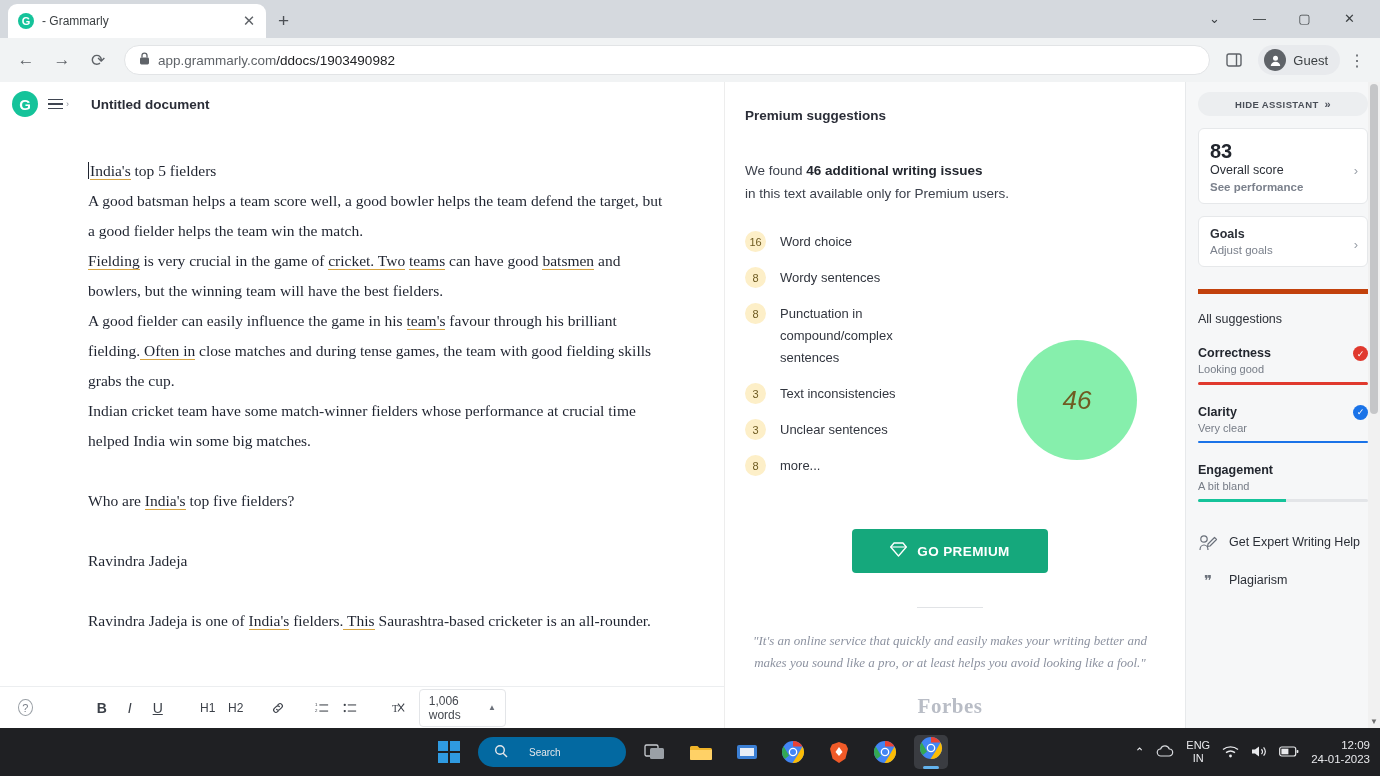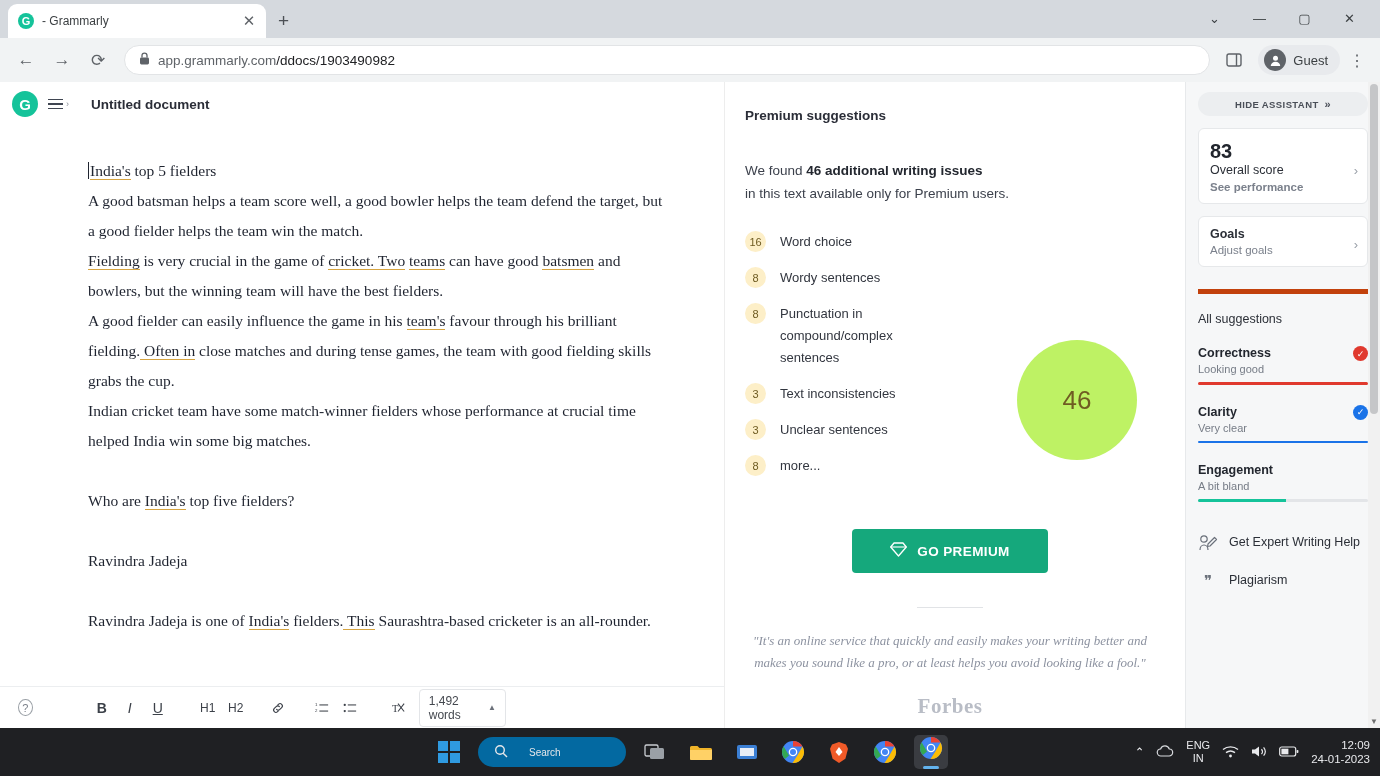--- a/index.html
+++ b/index.html
@@ -100,21 +100,21 @@
   .pp-found b { font-weight: bold; color: #23272f; }
   .pp-list { display: flex; flex-direction: column; gap: 14px; position: relative; z-index: 2; }
   .pp-item { display: flex; align-items: flex-start; gap: 14px; font-size: 13px; color: #32363f; }
   .pp-badge {
     width: 21px; height: 21px; border-radius: 50%; background: #fdefc8; color: #6d5a20;
     font-size: 11px; display: flex; align-items: center; justify-content: center; flex: 0 0 auto;
   }
   .pp-label { line-height: 22px; max-width: 160px; }
   .big-circle {
     position: absolute; right: 48px; top: 258px; width: 120px; height: 120px; border-radius: 50%;
-    background: #bef264; color: #6f5c22; font-size: 26px; display: flex; align-items: center; justify-content: center;
+    background: #86efac; color: #6f5c22; font-size: 26px; display: flex; align-items: center; justify-content: center; font-style: italic;
   }
   .go-premium {
     margin: 52px auto 0; width: 196px; height: 44px; background: #15a87c; border-radius: 4px;
     color: #fff; font-size: 13.5px; font-weight: bold; letter-spacing: .4px;
     display: flex; align-items: center; justify-content: center; gap: 10px;
   }
   .divider-sm { width: 66px; height: 1px; background: #e1e3e6; margin: 34px auto 0; }
   .quote {
     margin-top: 22px; text-align: center; font-style: italic; color: #8c92a0; font-size: 13px; line-height: 22px;
     font-family: "Liberation Serif", serif;
@@ -286,21 +286,21 @@
             </svg>
         </span>
         <span class="ftool" style="margin-left:20px">
           <svg width="16" height="16" viewBox="0 0 16 16">
               <text x="1" y="12" font-size="12" font-family="Liberation Serif, serif" fill="#3c4149">T</text>
               <line x1="8" y1="3" x2="15" y2="12" stroke="#3c4149" stroke-width="1.2"></line>
               <line x1="15" y1="3" x2="8" y2="12" stroke="#3c4149" stroke-width="1.2"></line>
             </svg>
         </span>
         <span class="wordcount">
-          <span>1,492 words</span>
+          <span>1,006 words</span>
           <span style="font-size:8px;color:#6c717a">▲</span>
         </span>
       </div>
     </div>
 
     <div class="premium-pane">
       <div class="pp-title">Premium suggestions</div>
       <div class="pp-found">
         <span>We found </span><b>46 additional writing issues</b><br>
         <span>in this text available only for Premium users.</span>

